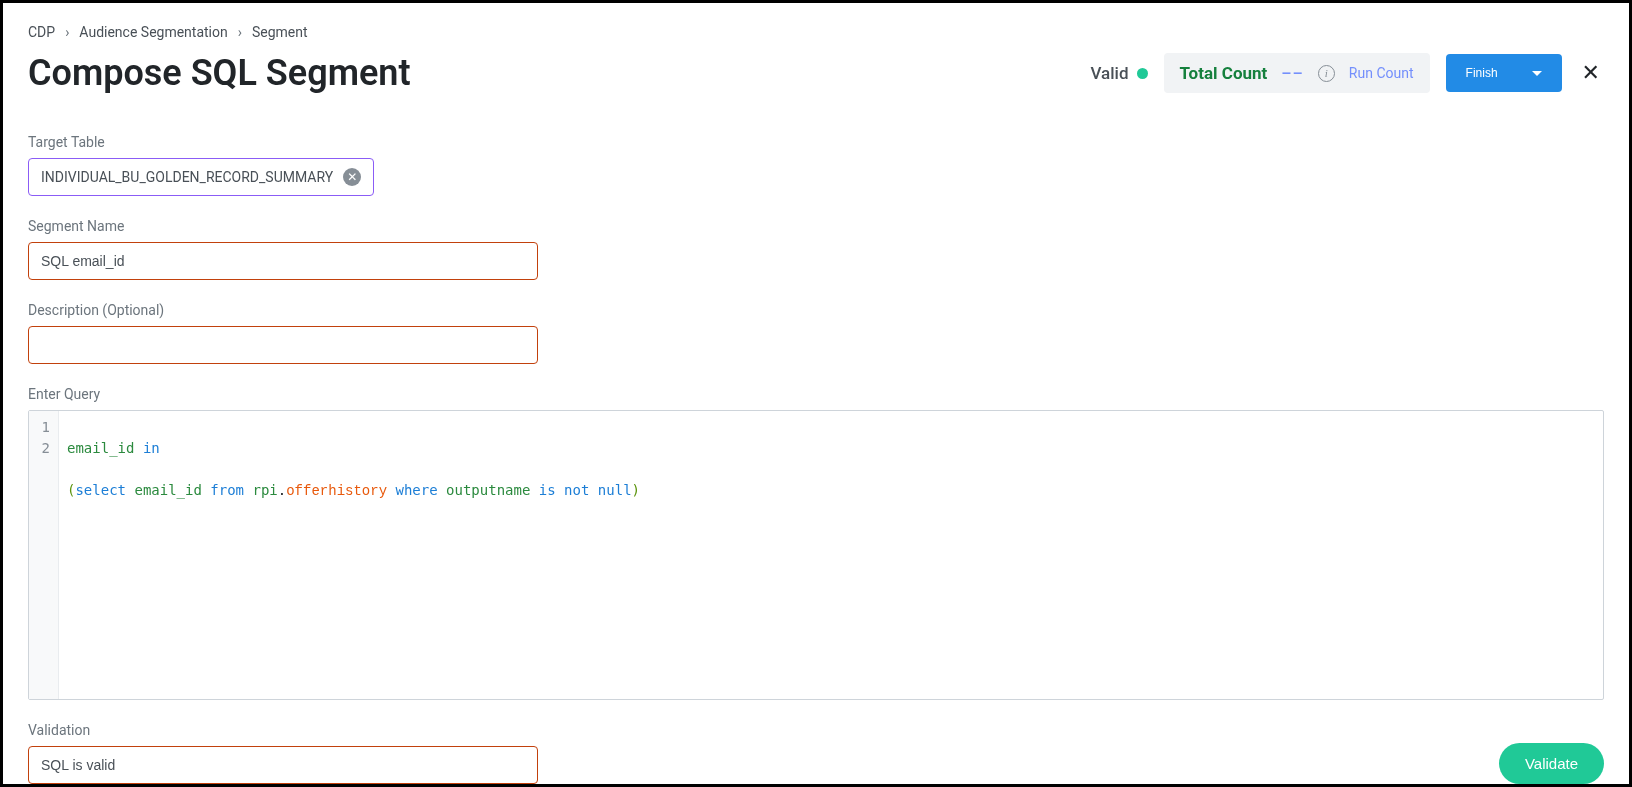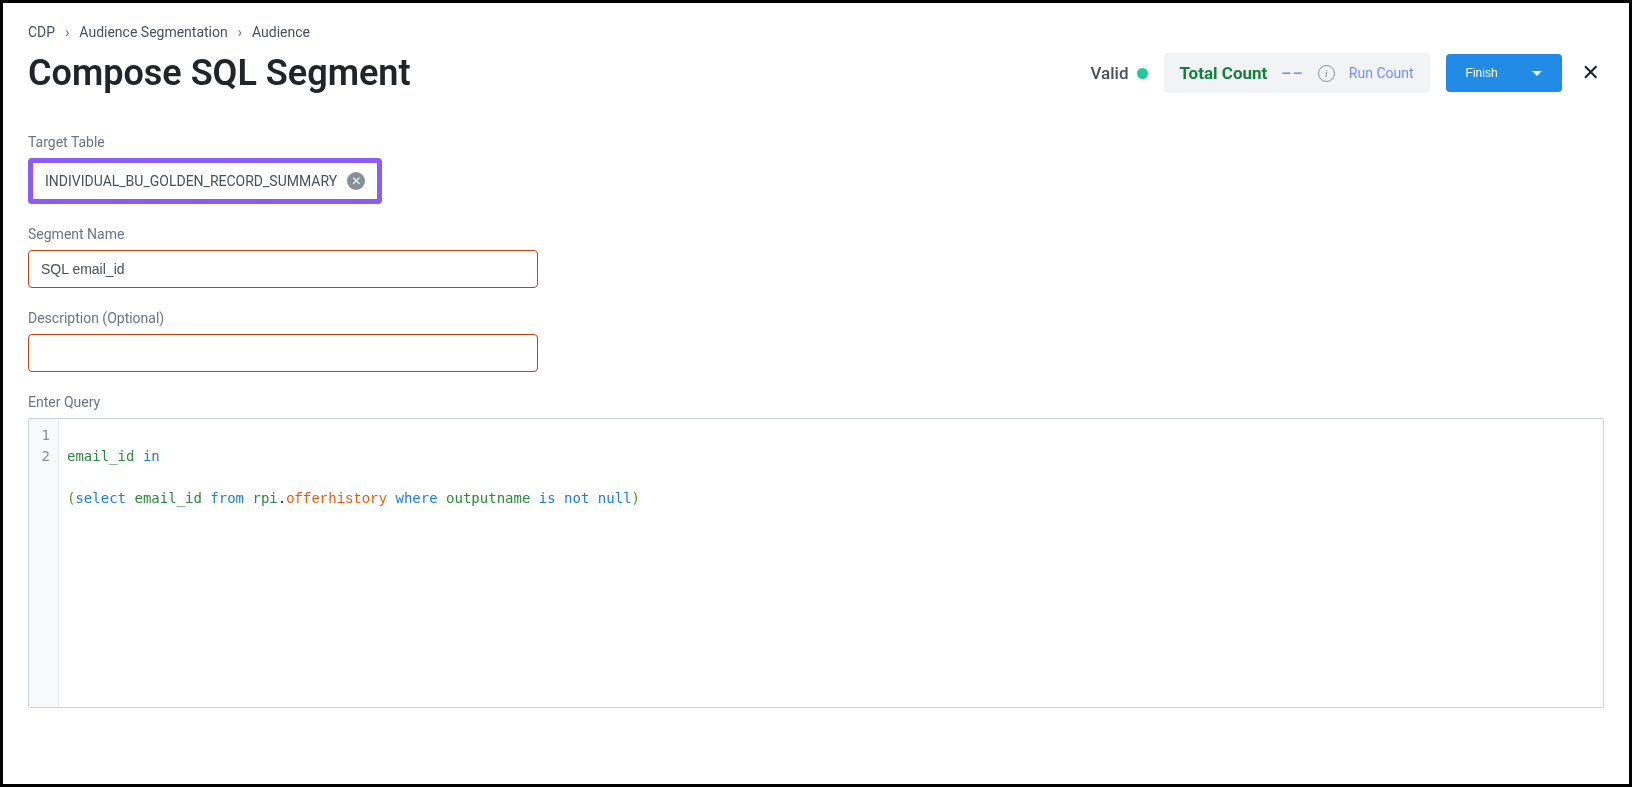--- a/index.html
+++ b/index.html
@@ -110,21 +110,21 @@
       color: #6c757d;
       margin-bottom: 8px;
       display: block;
     }
     .field-group { margin-bottom: 22px; }
     .field-group.narrow { width: 510px; }
     .target-table-chip {
       display: inline-flex;
       align-items: center;
       gap: 10px;
-      border: 5px solid #8b5cf6;
+      border: 1px solid #8b5cf6;
       border-radius: 4px;
       padding: 9px 12px;
       font-size: 14px;
       color: #495057;
     }
     .clear-chip-icon {
       width: 18px; height: 18px;
       border-radius: 50%;
       background: #868e96;
       color: #fff;
@@ -191,21 +191,21 @@
 </head>
 <body>
 
 <div class="container">
 
   <nav class="breadcrumb">
     <span>CDP</span>
     <span class="sep">›</span>
     <span>Audience Segmentation</span>
     <span class="sep">›</span>
-    <span>Audience</span>
+    <span>Segment</span>
   </nav>
 
   <div class="header-row">
     <h1 class="page-title">Compose SQL Segment</h1>
     <div class="header-actions">
 
       <div class="valid-group">
         <span>Valid</span>
         <span class="valid-dot"></span>
       </div>
@@ -253,14 +253,21 @@
         <div>1</div>
         <div>2</div>
       </div>
       <div class="code-area">
 <div><span class="tok-ident">email_id</span> <span class="tok-key">in</span></div>
 <div><span class="tok-punct">(</span><span class="tok-key">select</span> <span class="tok-ident">email_id</span> <span class="tok-key">from</span> <span class="tok-ident">rpi</span><span>.</span><span class="tok-table">offerhistory</span> <span class="tok-key">where</span> <span class="tok-ident">outputname</span> <span class="tok-key">is</span> <span class="tok-key">not</span> <span class="tok-key">null</span><span class="tok-punct">)</span></div>
       </div>
     </div>
   </div>
 
+  <div class="footer-row">
+    <div class="field-group narrow" style="margin-bottom:0">
+      <label class="form-label">Validation</label>
+      <input class="text-input" readonly="" value="SQL is valid" style="">
+    </div>
+    <button class="validate-btn">Validate</button>
+  </div>
 
 </div>
 
 </body></html>

